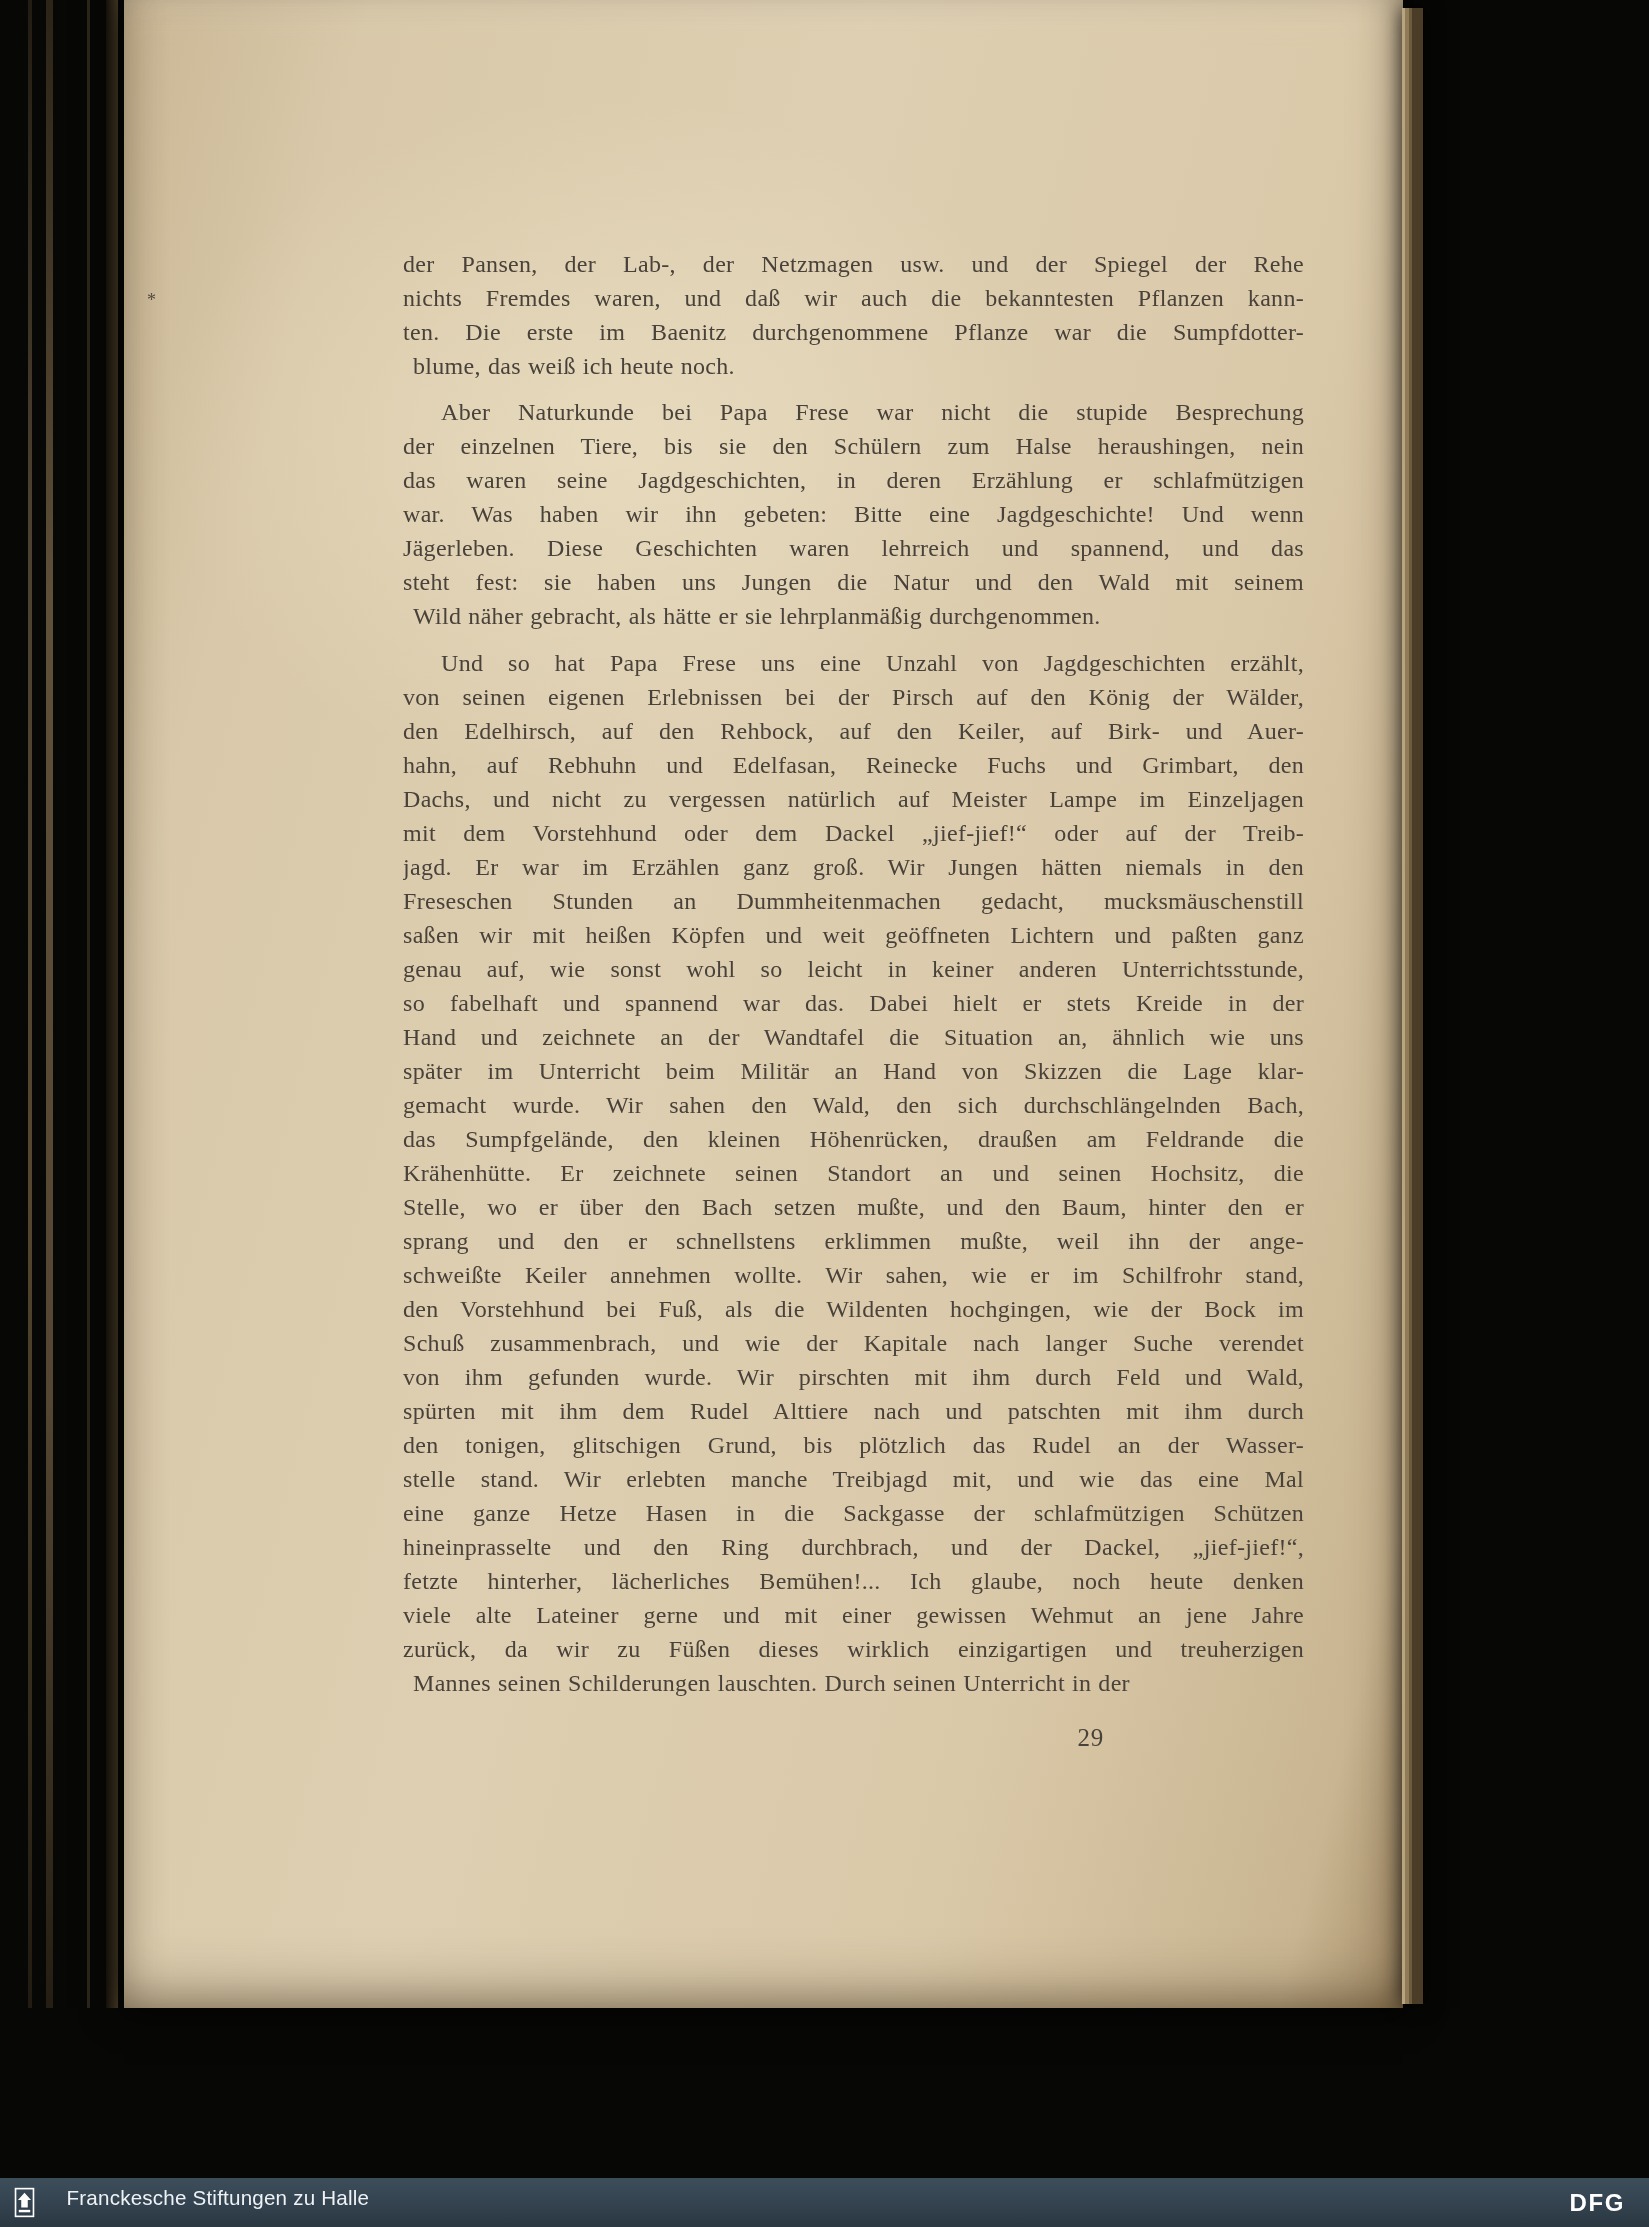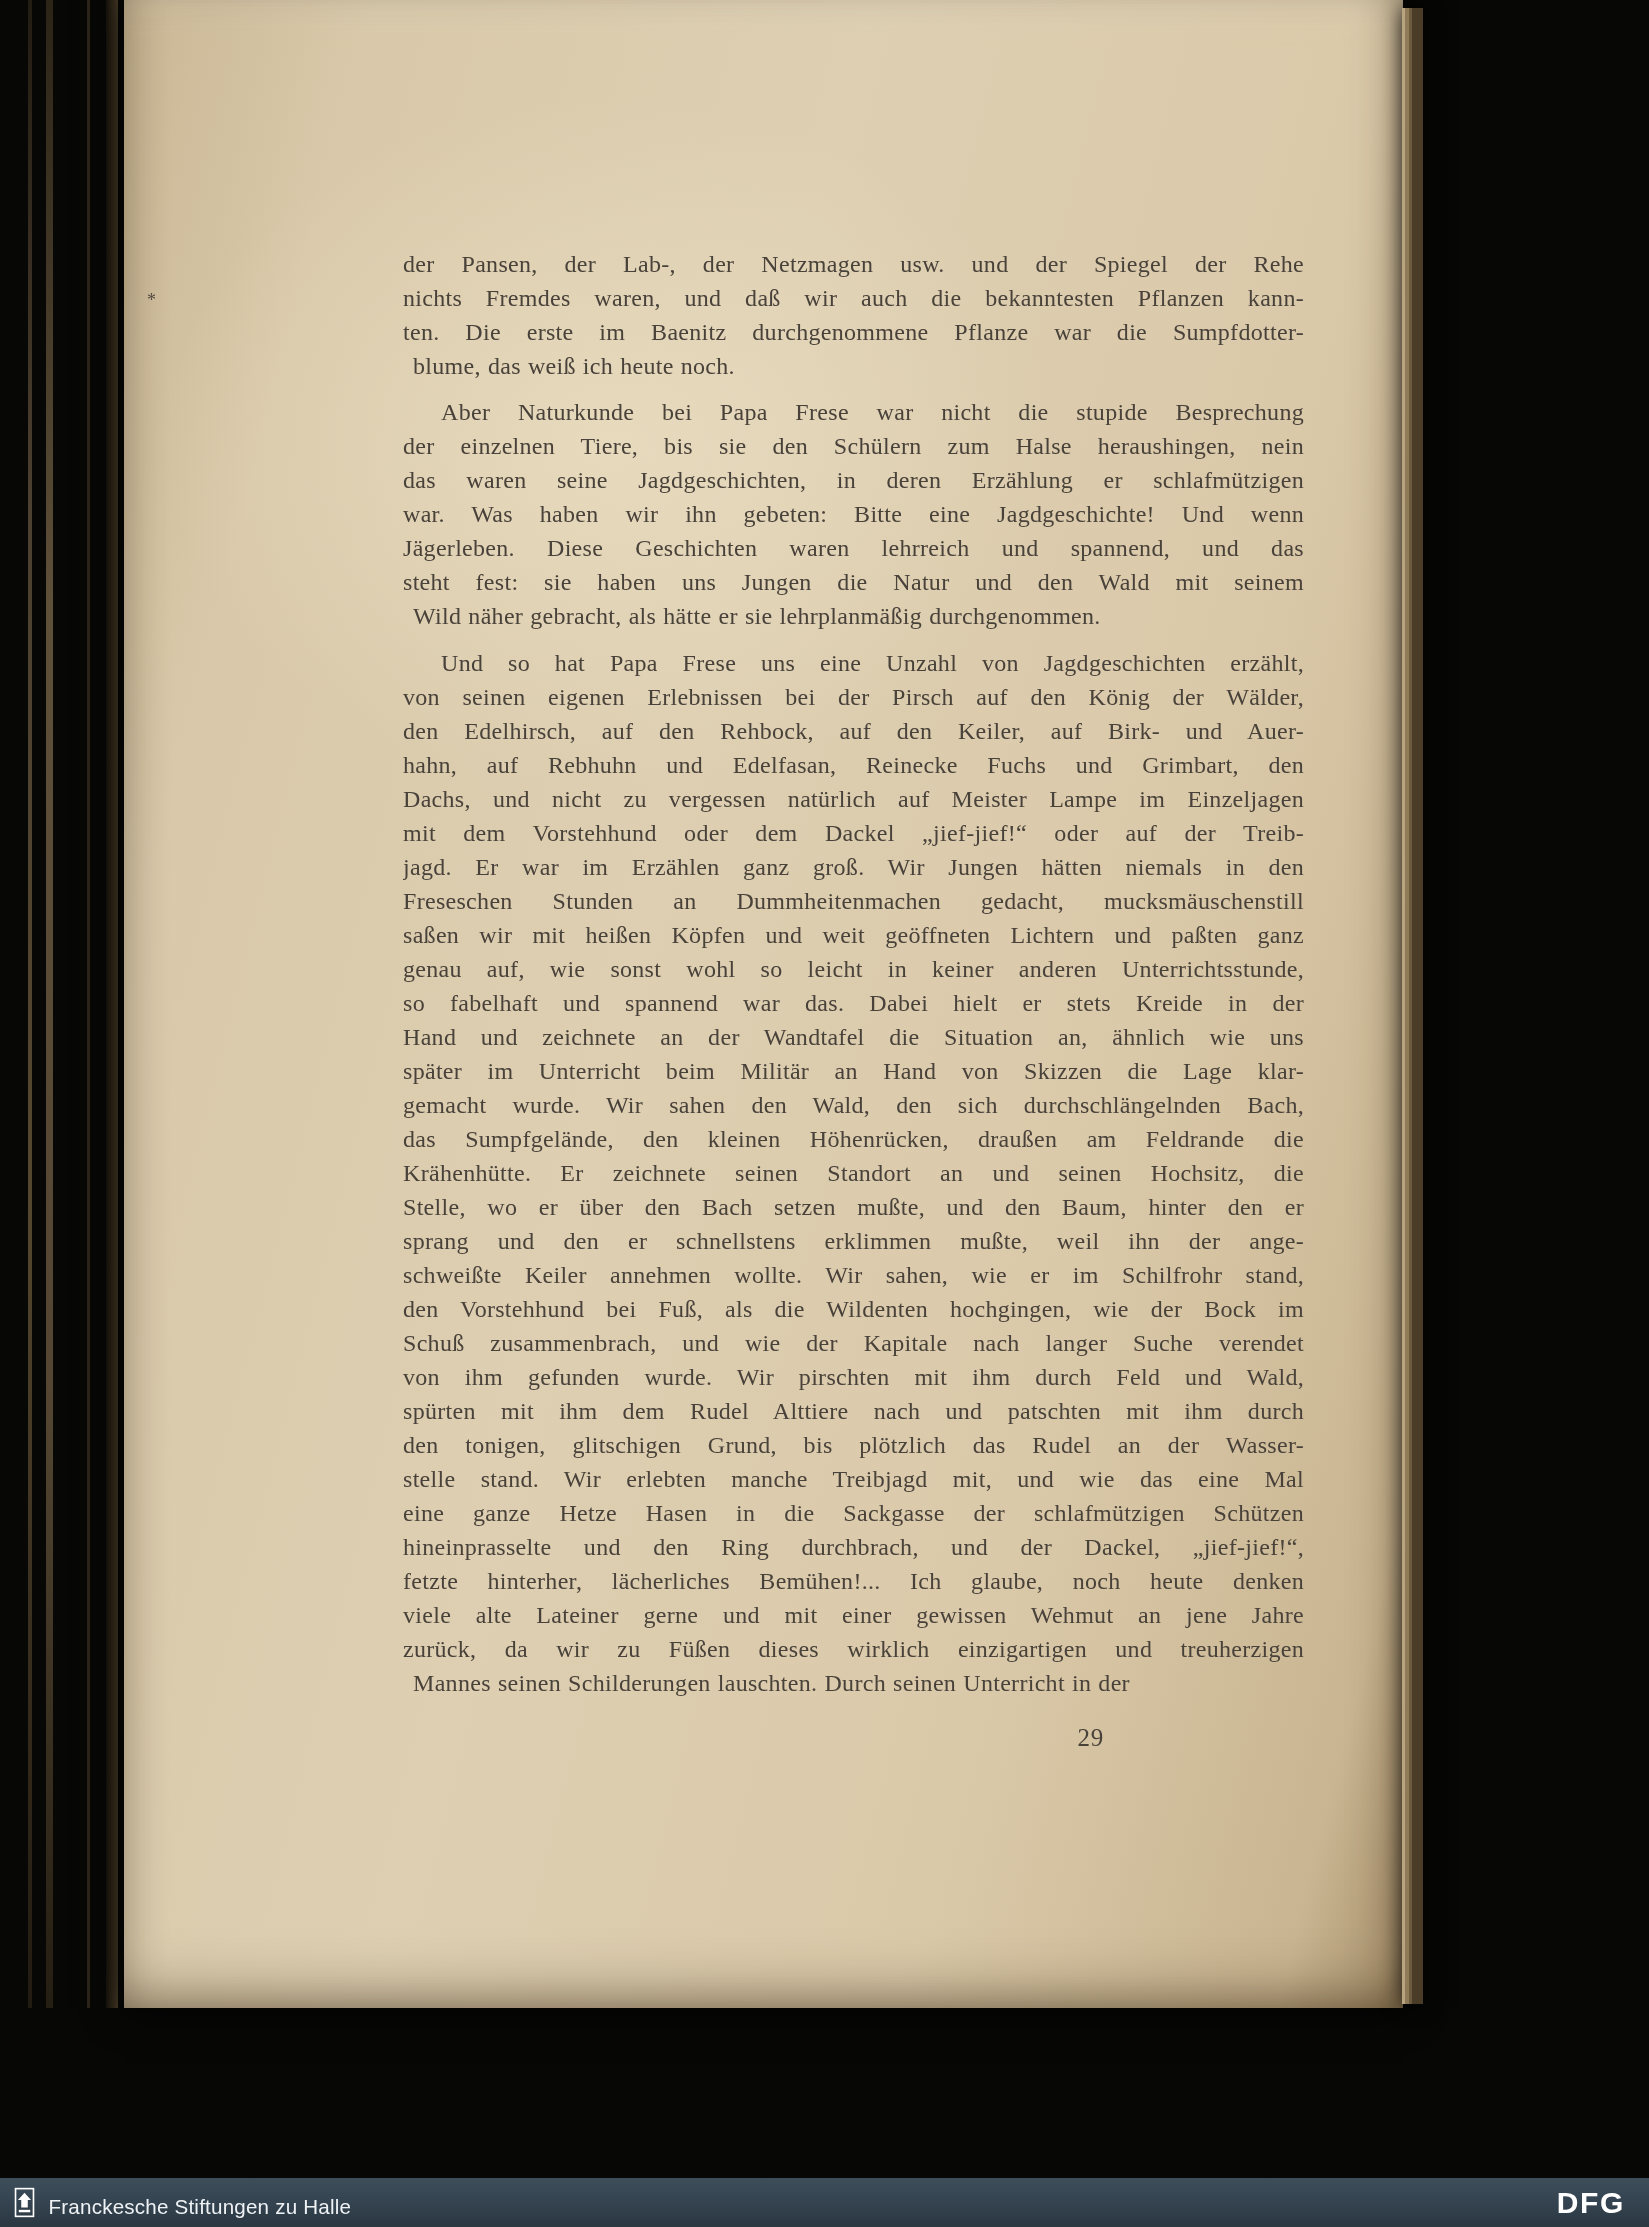--- a/index.html
+++ b/index.html
@@ -111,38 +111,38 @@
     background: linear-gradient(180deg, #3d4e5b 0%, #33424e 55%, #2b3842 100%);
     display: flex;
     align-items: center;
     justify-content: space-between;
     box-sizing: border-box;
     padding: 0 25px 0 11.5px;
     font-family: "Liberation Sans", sans-serif;
   }
   .footer-left {
     display: flex;
-    align-items: flex-end;
-    gap: 12px;
+    align-items: flex-start;
+    gap: 30px;
   }
   .lib-logo {
     width: 25px;
     height: 33px;
     display: inline-flex;
     align-items: center;
     justify-content: center;
   }
   .lib-name {
     color: #eef2f5;
     font-size: 20.6px;
     letter-spacing: 0.2px;
   }
   .dfg {
     color: #ffffff;
-    font-size: 30px;
+    font-size: 24px;
     font-weight: bold;
     letter-spacing: 1.6px;
     font-family: "Liberation Sans", sans-serif;
   }
 </style>
 </head>
 <body>
 
 <div class="gutter-line g1"></div>
 <div class="gutter-line g2"></div>

